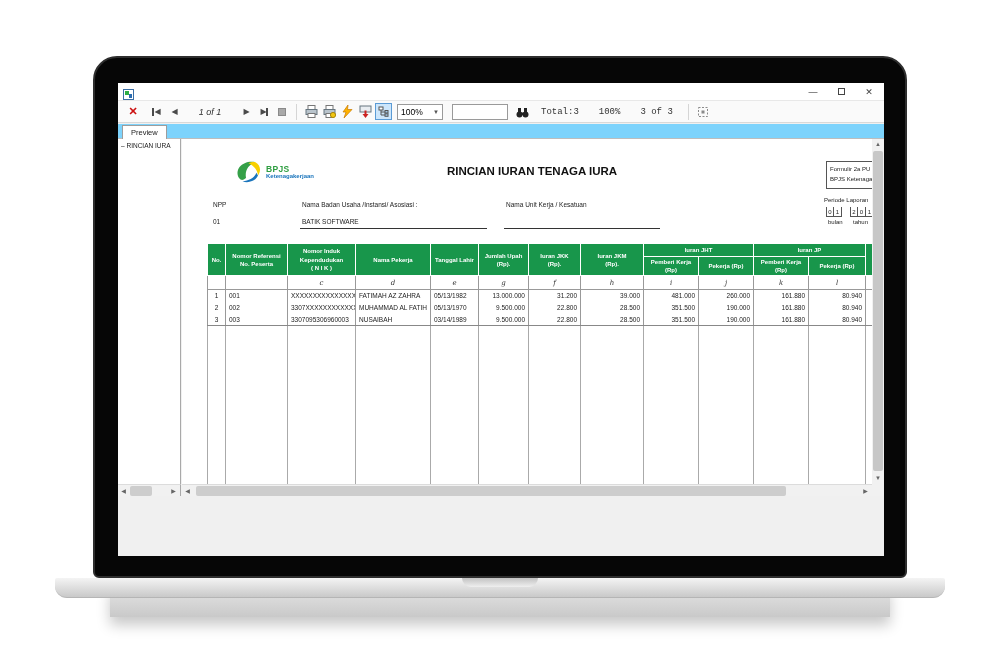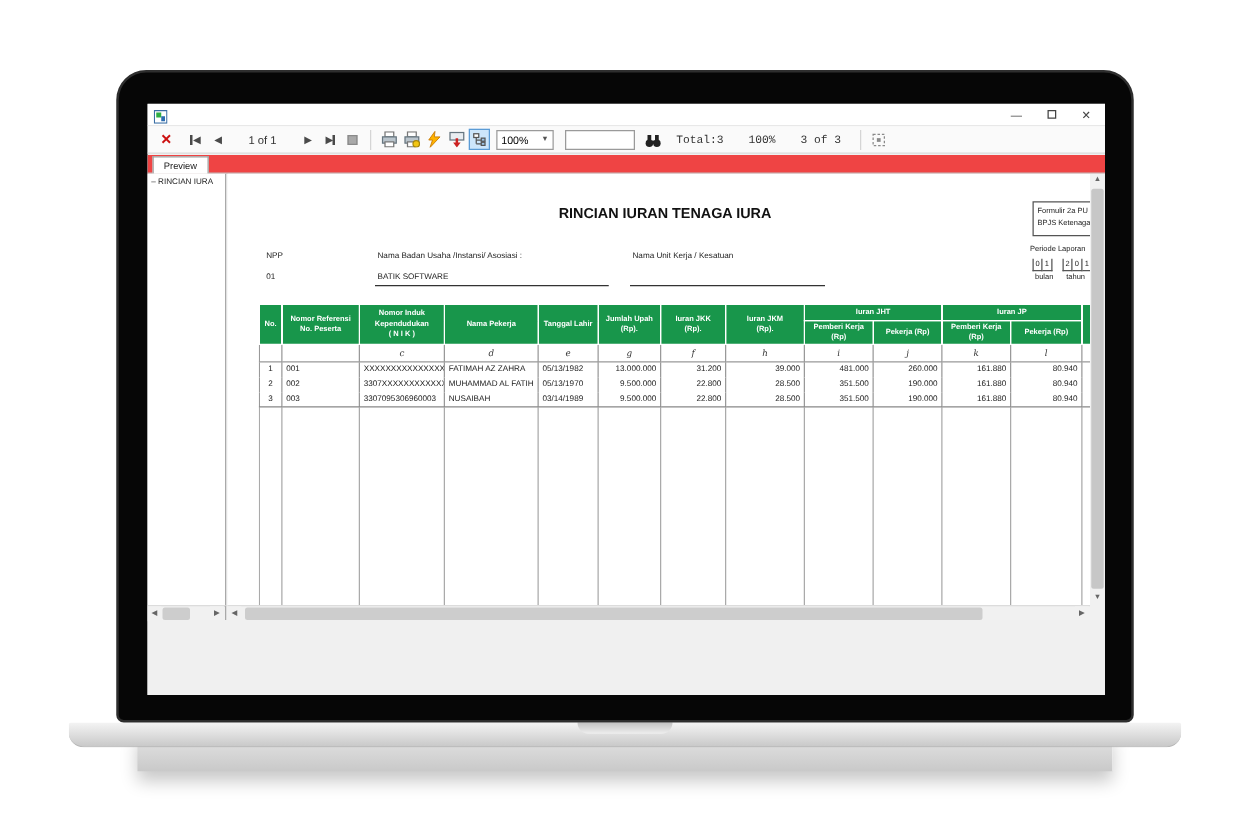--- a/index.html
+++ b/index.html
@@ -33,29 +33,29 @@
   .toolbar { position:absolute; left:0; top:18px; width:766px; height:22px; background:#fafafa;
     border-bottom:1px solid #d9d9d9; display:flex; align-items:center; padding-left:6px; }
   .tb { display:inline-flex; align-items:center; justify-content:center; height:18px;
     min-width:16px; margin:0 1px; font-size:9px; color:#333; }
   .tb-close { color:#cc1111; font-weight:bold; font-size:11px; margin-right:6px; }
   .nav { color:#4a4a4a; font-size:8px; letter-spacing:-1px; }
   .navbar { display:inline-block; width:2px; height:8px; background:#4a4a4a; }
   .stop-sq { display:inline-block; width:8px; height:8px; background:#a9a9a9; border:1px solid #8a8a8a; }
   .tb-sep { width:1px; height:16px; background:#d5d5d5; margin:0 5px; }
   .tb-label { font-size:9px; color:#333; padding:0 10px;font-family:Liberation Mono, monospace; }
-  .pagebox { font-size:9px; color:#333; width:52px; text-align:center; }
+  .pagebox { font-size:9px; color:#333; width:52px; text-align:center;font-style:italic; }
   .combo { width:46px; height:16px; background:#fff; border:1px solid #9a9a9a; font-size:8.5px;
     display:inline-flex; align-items:center; justify-content:space-between; padding:0 3px; margin:0 4px; }
   .combo .arr { font-size:6px; color:#555; }
   .searchbox { width:56px; height:16px; background:#fff; border:1px solid #9a9a9a; margin:0 5px; }
   .tree-btn { width:17px; height:17px; background:#cde6fb; border:1px solid #5b9bd5;
     display:inline-flex; align-items:center; justify-content:center; }
 
-  .tabstrip { position:absolute; left:0; top:41px; width:766px; height:15px; background:#ef4444;
+  .tabstrip { position:absolute; left:0; top:41px; width:766px; height:15px; background:#7dd3fc;
     border-bottom:1px solid #bdbdbd; }
   .tab { position:absolute; left:4px; top:1px; height:14px; padding:0 8px; background:#fff;
     border:1px solid #9d9d9d; border-bottom:none; font-size:7.5px; line-height:14px; color:#222; }
 
   .main { position:absolute; left:0; top:56px; width:766px; height:417px; background:#f0f0f0; }
   .treepanel { position:absolute; left:0; top:0; width:63px; height:345px; background:#fff;
     border-right:1px solid #a9a9a9; overflow:hidden; }
   .tree-item { font-size:6.5px; color:#222; white-space:nowrap; padding:3px 0 0 3px; }
   .tree-hscroll { position:absolute; left:0; top:345px; width:63px; height:12px; background:#f1f1f1;
     border-right:1px solid #a9a9a9; border-top:1px solid #dcdcdc; }
@@ -220,20 +220,31 @@
         <div class="tree-item"><span>–</span> <span>RINCIAN IURA</span></div>
       </div>
       <div class="tree-hscroll">
         <span class="hs-arrow" style="left:0;">◀</span>
         <span class="hs-thumb" style="left:12px; width:22px;"></span>
         <span class="hs-arrow" style="right:1px;">▶</span>
       </div>
 
       <div class="viewport">
 
+        <div class="logo">
+          <svg width="30" height="30">
+            <path d="M6,21 C1,12 10,3 22,5 C14,9 12,14 13,21 C10,23.5 8,23.5 6,21 Z" fill="#35a048"></path>
+            <path d="M22,5 C27.5,8 28.5,13.5 25,18.5 C24.5,12.5 20,8 15.5,6.2 C17.5,5.2 20,4.7 22,5 Z" fill="#f8d000"></path>
+            <path d="M25,18.5 C23,23.5 16.5,26.5 9.5,24.5 C16,23.5 21.5,21 23.4,15.8 Z" fill="#1b75bc"></path>
+          </svg>
+          <span class="logo-text">
+            <div class="logo-bpjs">BPJS</div>
+            <div class="logo-ktn">Ketenagakerjaan</div>
+          </span>
+        </div>
 
         <div class="rpt-title">RINCIAN IURAN TENAGA IURA</div>
 
         <div class="formbox">
           <div>Formulir 2a PU</div>
           <div>BPJS Ketenagakerjaan</div>
         </div>
 
         <div class="periode-label">Periode Laporan</div>
         <div class="digits digits-bulan" id="bulan-digits">

